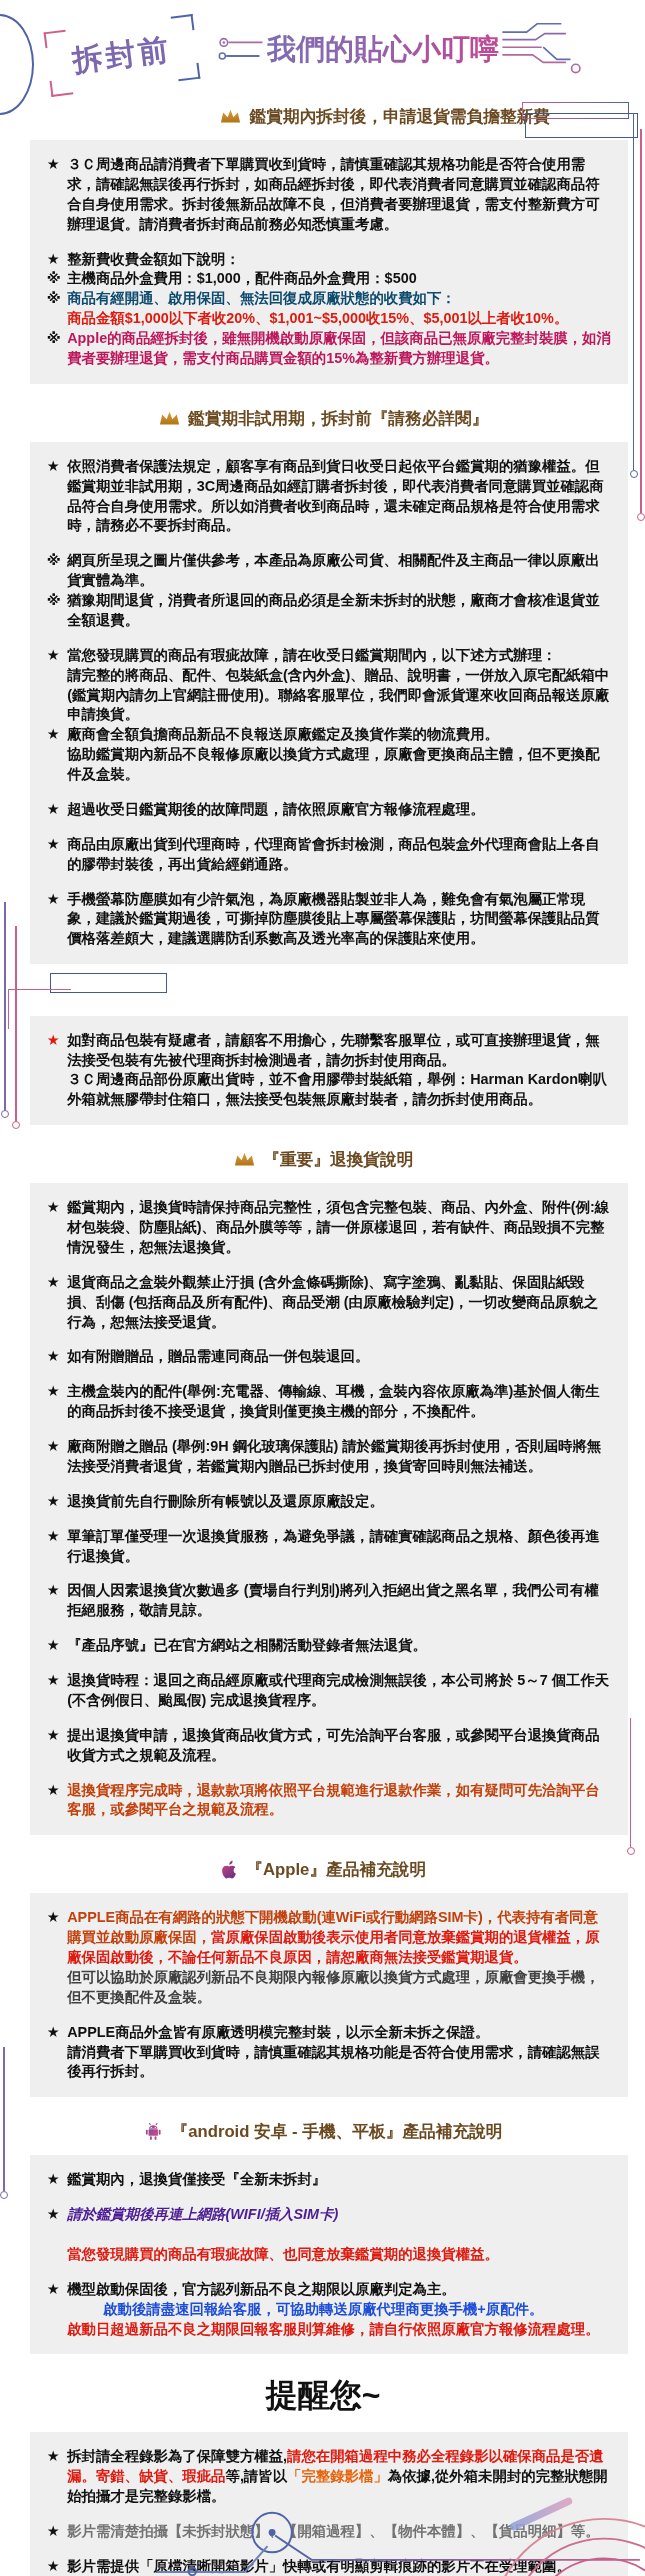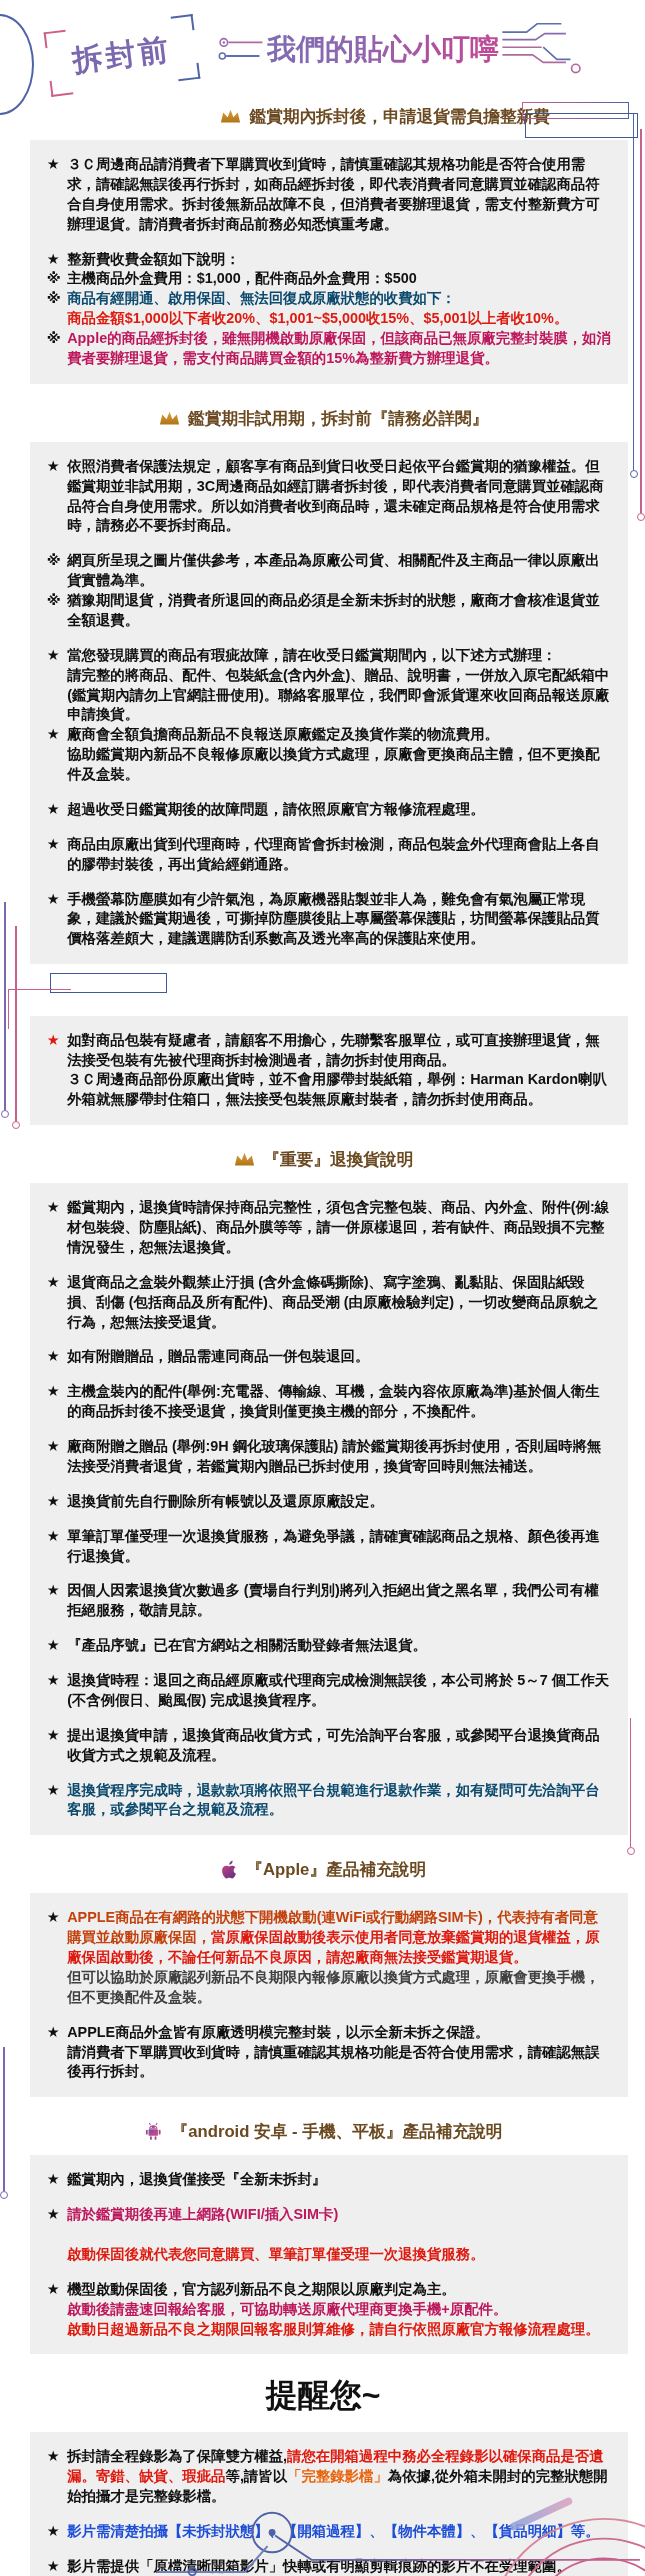--- a/index.html
+++ b/index.html
@@ -252,21 +252,21 @@
           <div class="para gap">
             <span class="bullet" style="color: rgb(17, 17, 17);">★</span>
             <span class="ptext"><span style="color: rgb(17, 17, 17);">退換貨時程：退回之商品經原廠或代理商完成檢測無誤後，本公司將於 5～7 個工作天 (不含例假日、颱風假) 完成退換貨程序。</span></span>
           </div>
           <div class="para gap">
             <span class="bullet" style="color: rgb(17, 17, 17);">★</span>
             <span class="ptext"><span style="color: rgb(17, 17, 17);">提出退換貨申請，退換貨商品收貨方式，可先洽詢平台客服，或參閱平台退換貨商品收貨方式之規範及流程。</span></span>
           </div>
           <div class="para gap">
             <span class="bullet" style="color: rgb(17, 17, 17);">★</span>
-            <span class="ptext"><span style="color: #0c4a6e;">退換貨程序完成時，退款款項將依照平台規範進行退款作業，如有疑問可先洽詢平台客服，或參閱平台之規範及流程。</span></span>
+            <span class="ptext"><span style="color: #c2410c;">退換貨程序完成時，退款款項將依照平台規範進行退款作業，如有疑問可先洽詢平台客服，或參閱平台之規範及流程。</span></span>
           </div>
           <div class="pin" style="background: rgb(201, 96, 140); color: rgb(201, 96, 140); height: 129px; right: -3px; bottom: -12px;">
             <i></i>
           </div>
         </div>
       </section>
       <section class="sec sec-apple">
         <div class="heading apple">
           <span style="display: inline-flex;">
             <svg width="19" height="22" viewBox="0 0 20 24">
@@ -319,43 +319,43 @@
           </span>
           <span style="color: rgb(107, 74, 34);">『android 安卓 - 手機、平板』產品補充說明</span>
         </div>
         <div class="gbox" style="background: rgb(239, 239, 239);">
           <div class="para">
             <span class="bullet" style="color: rgb(17, 17, 17);">★</span>
             <span class="ptext"><span style="color: rgb(17, 17, 17);">鑑賞期內，退換貨僅接受『全新未拆封』</span></span>
           </div>
           <div class="para gap">
             <span class="bullet" style="color: rgb(17, 17, 17);">★</span>
-            <span class="ptext"><span style="color: #be185d;">請於鑑賞期後再連上網路(WIFI/插入SIM卡)</span><br><br><span style="color: rgb(223, 27, 16);">啟動保固後就代表您同意購買、單筆訂單僅受理一次退換貨服務。</span></span>
-          </div>
-          <div class="para gap">
-            <span class="bullet" style="color: rgb(17, 17, 17);">★</span>
-            <span class="ptext"><span style="color: rgb(17, 17, 17);">機型啟動保固後，官方認列新品不良之期限以原廠判定為主。</span><br><span style="color: #be185d;">啟動後請盡速回報給客服，可協助轉送原廠代理商更換手機+原配件。</span><br><span style="color: rgb(223, 27, 16);">啟動日超過新品不良之期限回報客服則算維修，請自行依照原廠官方報修流程處理。</span></span>
+            <span class="ptext"><span style="color: #4c1d95; font-style: italic;">請於鑑賞期後再連上網路(WIFI/插入SIM卡)</span><br><br><span style="color: rgb(223, 27, 16);">當您發現購買的商品有瑕疵故障、也同意放棄鑑賞期的退換貨權益。</span></span>
+          </div>
+          <div class="para gap">
+            <span class="bullet" style="color: rgb(17, 17, 17);">★</span>
+            <span class="ptext"><span style="color: rgb(17, 17, 17);">機型啟動保固後，官方認列新品不良之期限以原廠判定為主。</span><br><span style="color: #1d4ed8; margin-left: 36px;">啟動後請盡速回報給客服，可協助轉送原廠代理商更換手機+原配件。</span><br><span style="color: rgb(223, 27, 16);">啟動日超過新品不良之期限回報客服則算維修，請自行依照原廠官方報修流程處理。</span></span>
           </div>
           <div class="pin" style="background: rgb(123, 104, 174); color: rgb(123, 104, 174); height: 144px; left: -27px; top: -108px;">
             <i></i>
           </div>
         </div>
       </section>
       <section class="sec sec-reminder">
         <div class="heading plain">
           <span style="color: rgb(17, 17, 17);">提醒您~</span>
         </div>
         <div class="gbox" style="background: rgb(239, 239, 239);">
           <div class="para">
             <span class="bullet" style="color: rgb(17, 17, 17);">★</span>
             <span class="ptext"><span style="color: rgb(17, 17, 17);">拆封請全程錄影為了保障雙方權益,</span><span style="color: rgb(223, 27, 16);">請您在開箱過程中務必全程錄影以確保商品是否遺漏。寄錯、缺貨、瑕疵品</span><span style="color: rgb(17, 17, 17);">等,請皆以</span><span style="color: rgb(232, 100, 12);">「完整錄影檔」</span><span style="color: rgb(17, 17, 17);">為依據,從外箱未開封的完整狀態開始拍攝才是完整錄影檔。</span></span>
           </div>
           <div class="para gap">
             <span class="bullet" style="color: rgb(17, 17, 17);">★</span>
-            <span class="ptext"><span style="color: #1d4ed8;">影片需清楚拍攝【未拆封狀態】、【開箱過程】、【物件本體】、【貨品明細】等。</span></span>
+            <span class="ptext"><span style="color: #737373;">影片需清楚拍攝【未拆封狀態】、【開箱過程】、【物件本體】、【貨品明細】等。</span></span>
           </div>
           <div class="para gap">
             <span class="bullet" style="color: rgb(17, 17, 17);">★</span>
             <span class="ptext"><span style="color: rgb(17, 17, 17);">影片需提供「原檔清晰開箱影片」快轉或有明顯剪輯痕跡的影片不在受理範圍。</span><br></span>
           </div>
         </div>
       </section>
     </main>
 
   <svg class="bottom-deco" width="646" height="150" viewBox="0 0 850 197">

